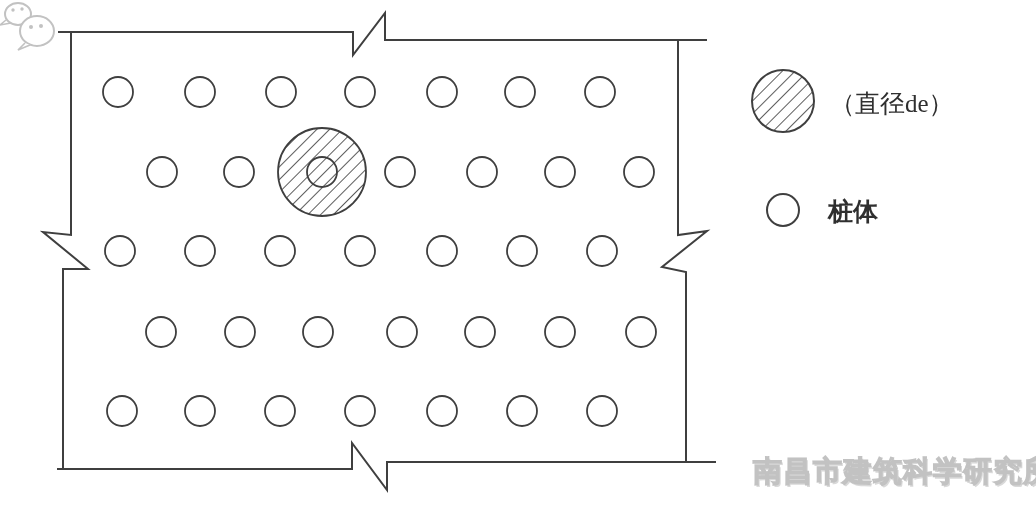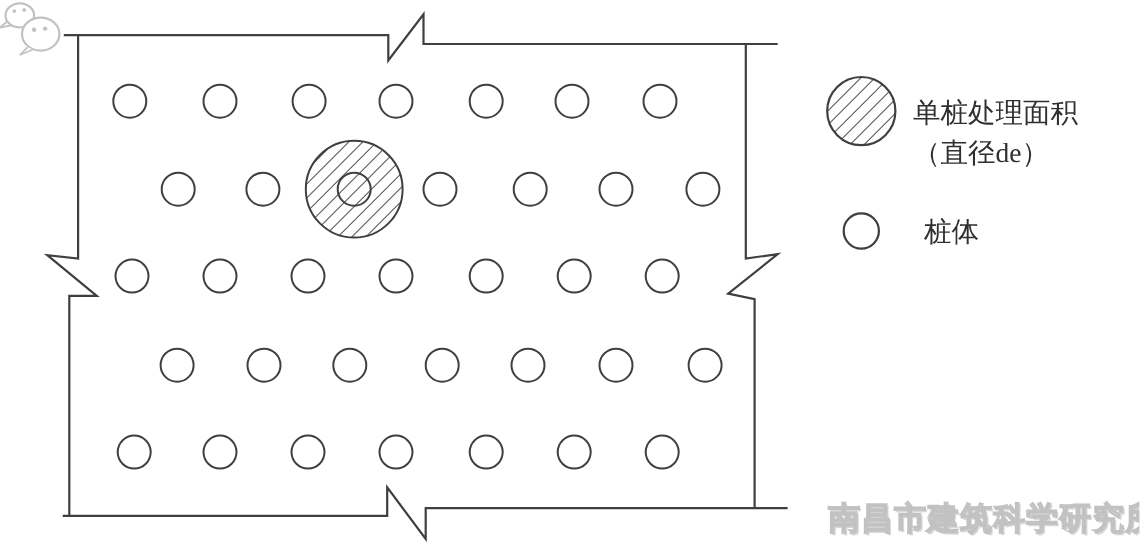--- a/index.html
+++ b/index.html
@@ -15,21 +15,21 @@
     position:absolute;
     color:#2f2f2f;
     font-size:25px;
     line-height:36px;
     white-space:nowrap;
   }
   .legend-label .l2{display:block;}
   #legend1{left:830px;top:86px;}
   #legend1 .l2{}
   #legend2{left:828px;top:194px;line-height:35px;}
-  #legend2 .l1{margin-left:12px;}
+  #legend2 .l1{margin-left:0;font-weight:bold;}
   .watermark{
     position:absolute;left:753px;top:452px;
     font-size:29px;font-weight:bold;letter-spacing:1px;
     color:#ffffff;
     -webkit-text-stroke:1.2px #c2c2c2;
     text-shadow:1.5px 1.5px 0 #d9d9d9;
     white-space:nowrap;
   }
   .wm-icon{position:absolute;left:692px;top:442px;}
 </style>
@@ -100,21 +100,20 @@
 
     <g>
       <circle id="legend-sym-1" fill="url(#hatch)" stroke="#3f3f3f" stroke-width="2" cx="783" cy="101" r="31"></circle>
     </g>
     <g>
       <circle id="legend-sym-2" fill="#ffffff" stroke="#3f3f3f" stroke-width="2" cx="783" cy="210" r="16"></circle>
     </g>
   </svg>
 
   <div id="legend1" class="legend-label">
-    <span class="l1">单桩处理面积</span>
     <span class="l2">（直径de）</span>
   </div>
   <div id="legend2" class="legend-label">
     <span class="l1">桩体</span>
   </div>
 
   <svg class="wm-icon" width="62" height="56" viewBox="0 0 62 56">
     <g fill="#ffffff" stroke="#c2c2c2" stroke-width="2">
       <path d="M6,20 L0,25 L11,23" stroke-width="1.6"></path>
       <ellipse cx="18" cy="14" rx="13" ry="11"></ellipse>

